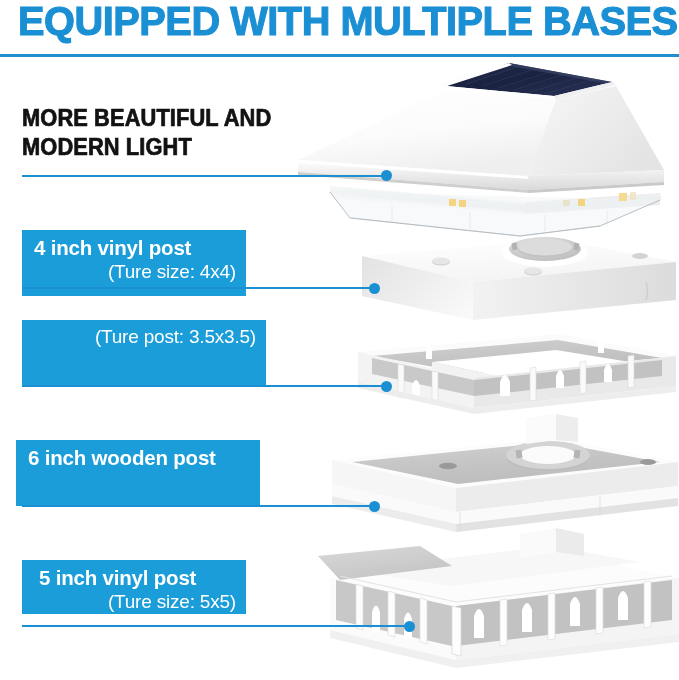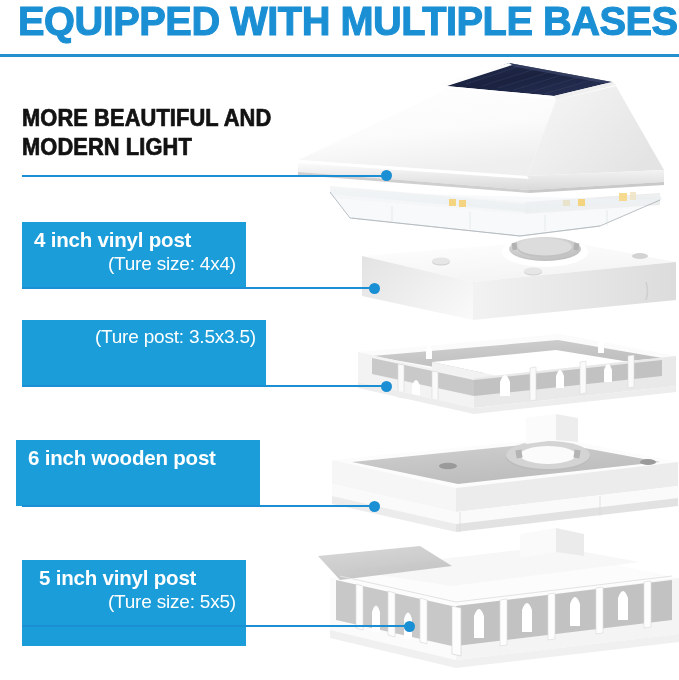--- a/index.html
+++ b/index.html
@@ -347,39 +347,39 @@
   <div class="title-rule"></div>
 
   <div class="subtitle">
     <div>MORE BEAUTIFUL AND</div>
     <div>MODERN LIGHT</div>
   </div>
 
   <div class="leader" style="left:22px;top:175px;width:366px;"></div>
   <div class="dot" style="left:381px;top:170px;"></div>
 
-  <div class="callout" style="left:22px;top:222px;width:224px;height:66px;">
+  <div class="callout" style="left:22px;top:230px;width:224px;height:66px;">
     <span class="c-title">4 inch vinyl post</span>
     <span class="c-sub">(Ture size: 4x4)</span>
   </div>
   <div class="leader" style="left:22px;top:287px;width:353px;"></div>
   <div class="dot" style="left:369px;top:283px;"></div>
 
   <div class="callout" style="left:22px;top:320px;width:244px;height:66px;">
     <span class="c-sub">(Ture post: 3.5x3.5)</span>
   </div>
   <div class="leader" style="left:22px;top:385px;width:365px;"></div>
   <div class="dot" style="left:381px;top:381px;"></div>
 
   <div class="callout" style="left:16px;top:440px;width:244px;height:66px;">
     <span class="c-title">6 inch wooden post</span>
   </div>
   <div class="leader" style="left:22px;top:505px;width:353px;"></div>
   <div class="dot" style="left:369px;top:501px;"></div>
 
-  <div class="callout" style="left:22px;top:560px;width:224px;height:86px;padding-left:17px;">
+  <div class="callout" style="left:22px;top:560px;width:224px;height:54px;padding-left:17px;">
     <span class="c-title">5 inch vinyl post</span>
     <span class="c-sub">(Ture size: 5x5)</span>
   </div>
   <div class="leader" style="left:22px;top:625px;width:388px;"></div>
   <div class="dot" style="left:404px;top:621px;"></div>
 
 </div>
 
 </body></html>

